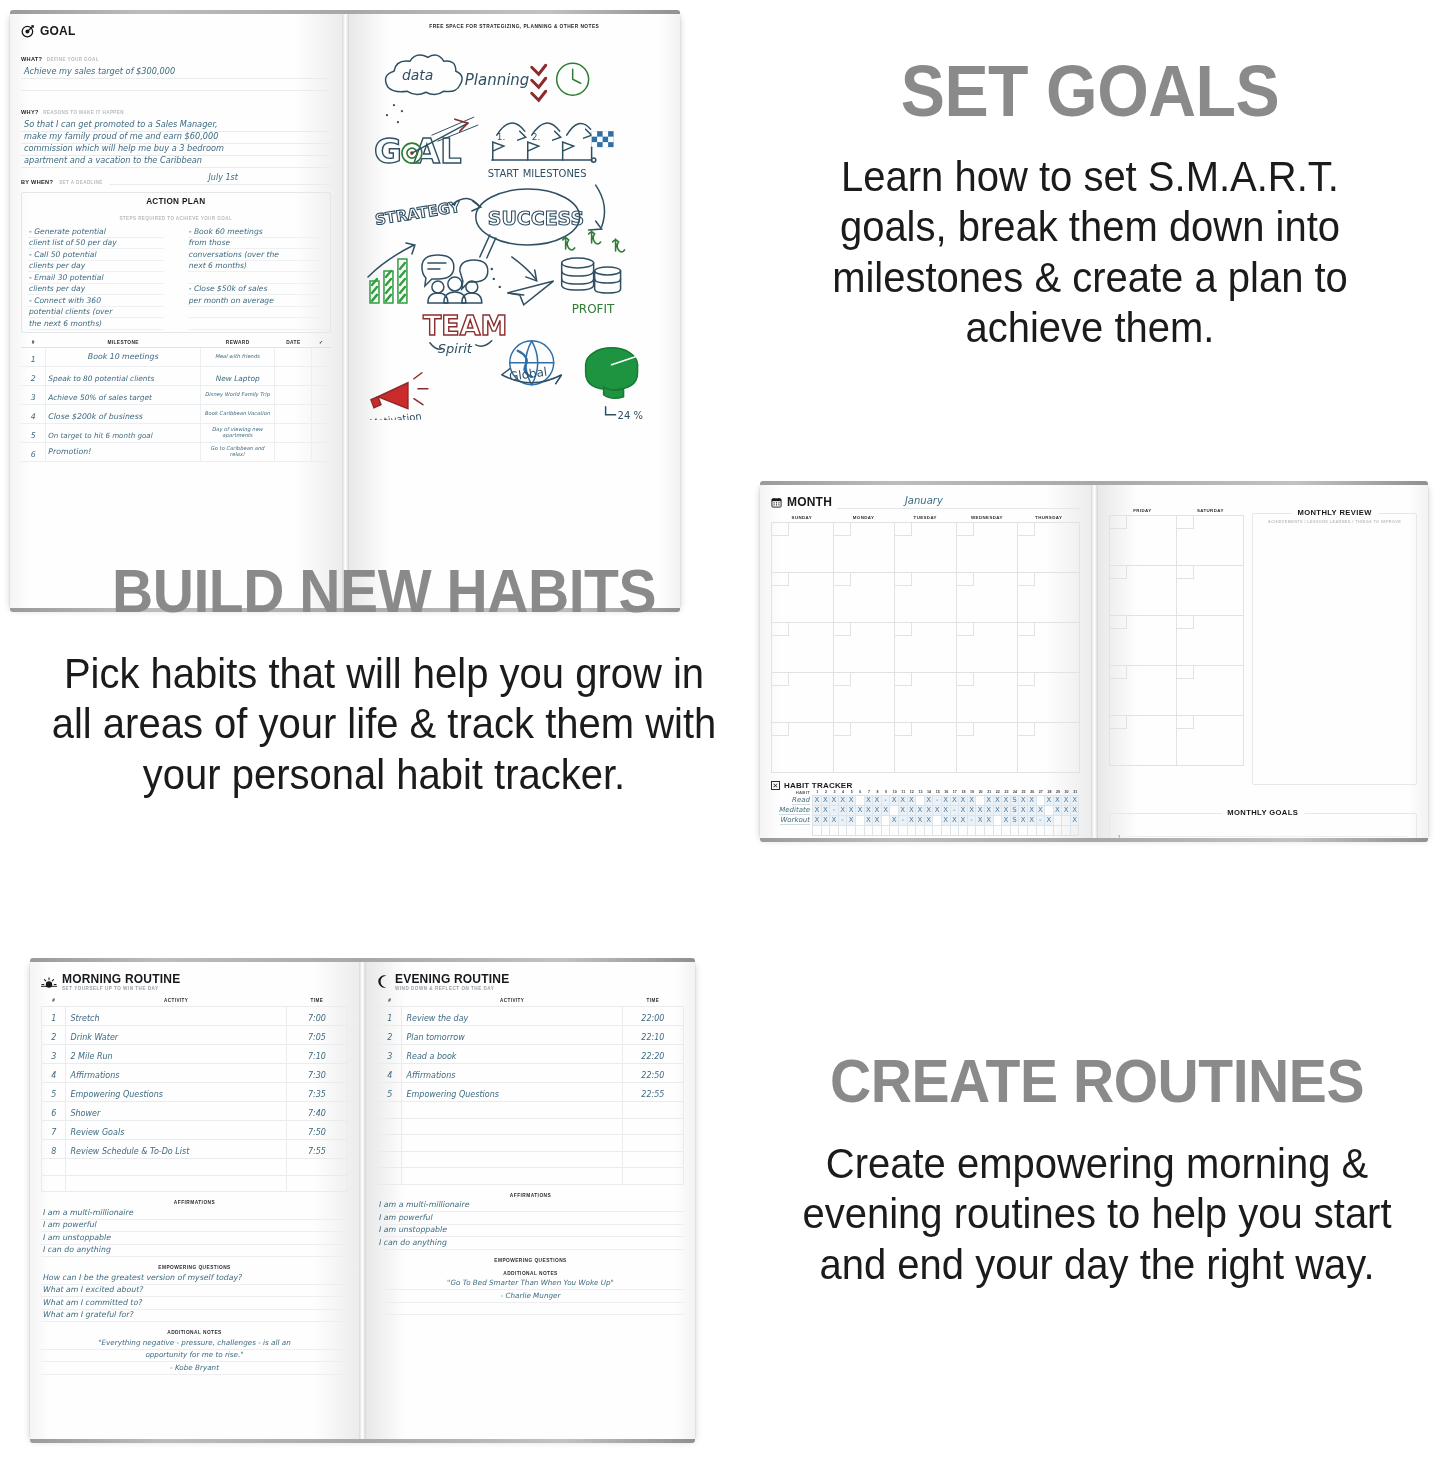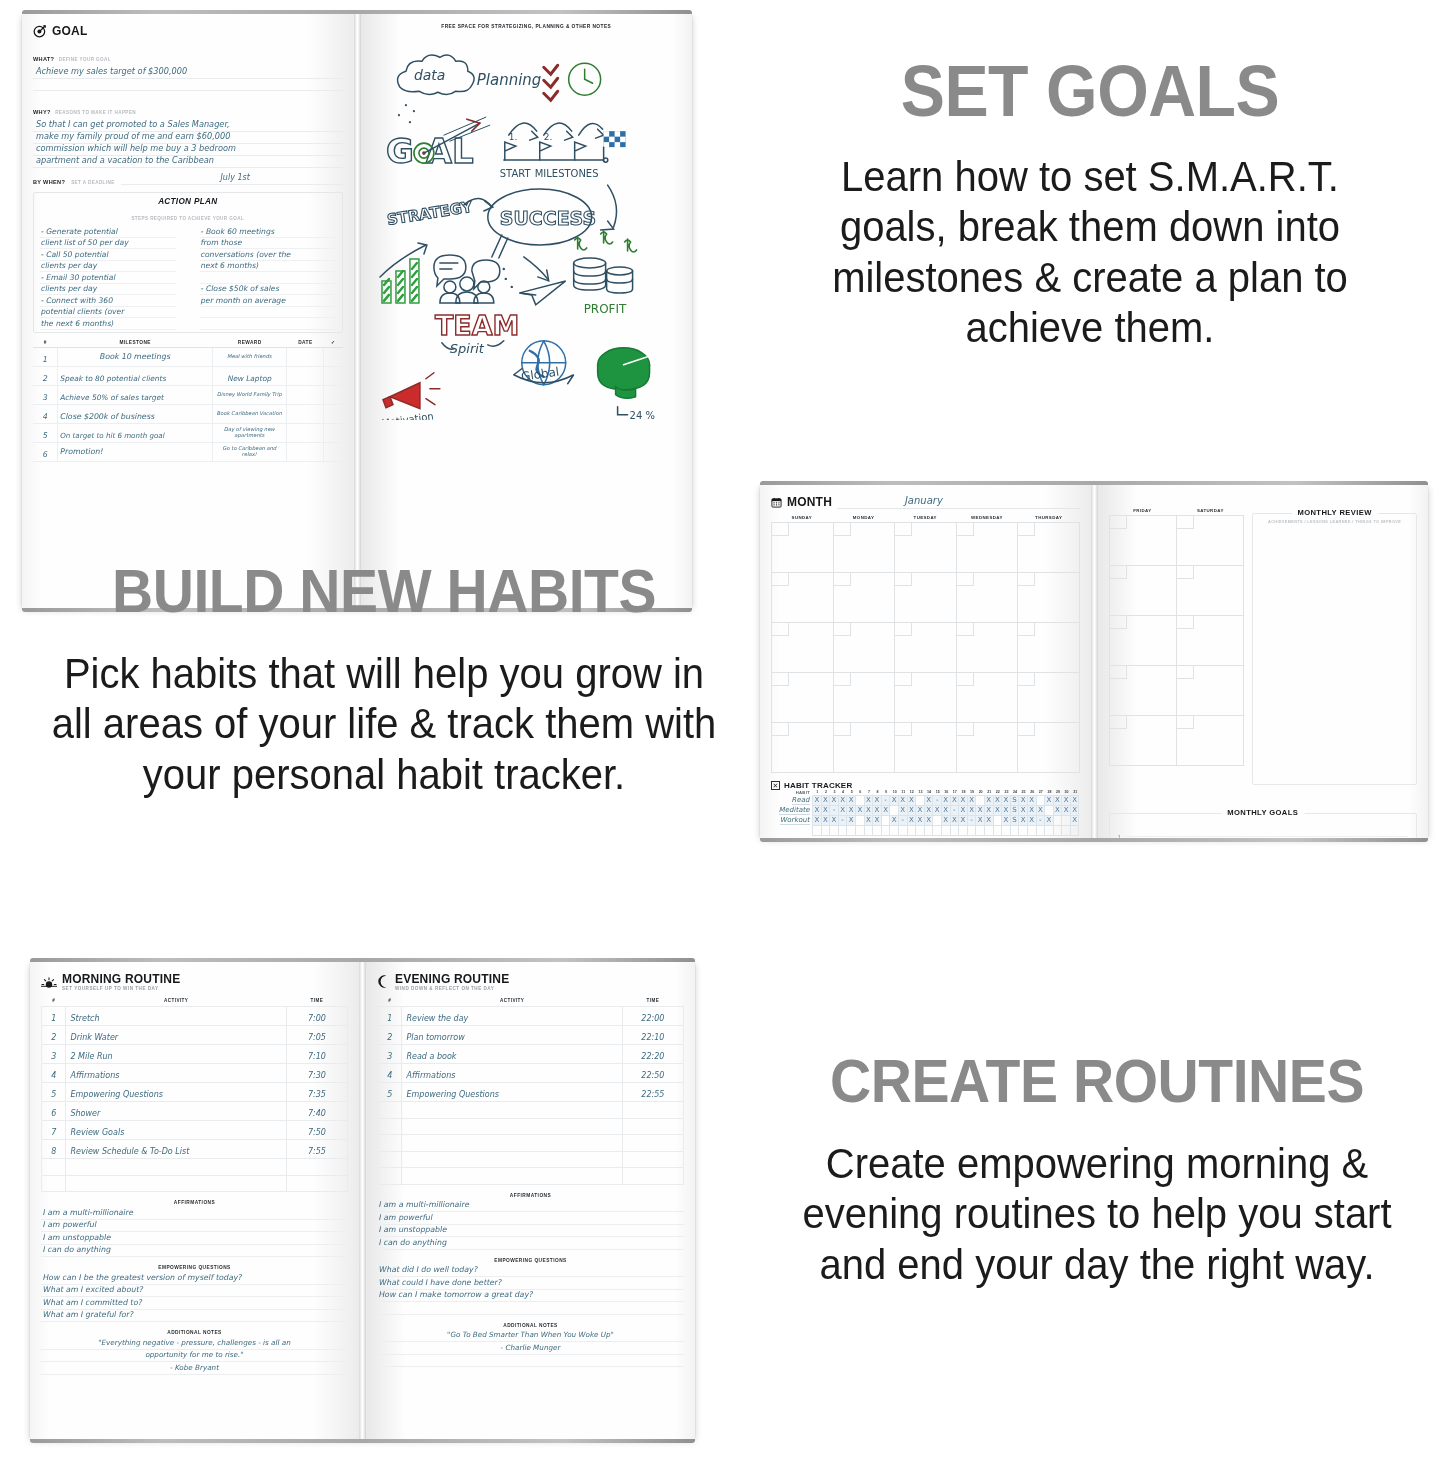--- a/index.html
+++ b/index.html
@@ -87,21 +87,21 @@
   .goal-lines .ln { height: 12px; border-bottom: 1px solid #e9ecee; position: relative; }
   .goal-lines .hand { position: absolute; left: 3px; bottom: 2px; font-size: 8.2px; white-space: nowrap; }
   .deadline-row { display: flex; align-items: flex-end; gap: 6px; margin-top: 5px; }
   .deadline-row .line { flex: 1; border-bottom: 1px solid #e9ecee; height: 12px; position: relative; }
   .deadline-row .hand { position: absolute; left: 45%; bottom: 2px; }
 
   .plan-box { margin-top: 7px; border: 1px solid #e4e7ea; border-radius: 2px; padding: 4px 6px 2px; }
   .plan-title {
     text-align: center;
     font-family: "Liberation Sans Narrow","Liberation Sans",sans-serif;
-    font-weight: bold; font-size: 8.2px; color: #17181a; letter-spacing: .3px; font-style: italic;
+    font-weight: bold; font-size: 8.2px; color: #17181a; letter-spacing: .3px;
   }
   .plan-sub { text-align: center; margin-bottom: 2px; }
   .plan-cols { display: flex; gap: 24px; }
   .plan-col { flex: 1; }
   .plan-col .pl { height: 11.5px; border-bottom: 1px solid #eef0f2; position: relative; }
   .plan-col .hand { position: absolute; left: 1px; bottom: 1px; font-size: 7.6px; white-space: nowrap; }
 
   .ms-table { margin-top: 7px; width: 100%; border-collapse: collapse; }
   .ms-table th {
     font-family: "Liberation Sans Narrow","Liberation Sans",sans-serif;
@@ -218,21 +218,21 @@
   .sec-lines { margin-top: 2px; }
   .sec-lines .ln { height: 12.5px; border-bottom: 1px solid #eceff1; position: relative; }
   .sec-lines .hand { position: absolute; left: 2px; bottom: 2px; font-size: 7.8px; white-space: nowrap; }
   .sec-lines .hand.center { left: 0; right: 0; text-align: center; }
 </style>
 </head>
 <body>
 
 <div class="stage">
 
-  <div class="spread" style="left:22px; top:14px; width:670px; height:594px;">
+  <div class="spread" style="left:10px; top:14px; width:670px; height:594px;">
     <div class="page left">
       <div class="nb-head">
         <svg class="goal-icon" viewBox="0 0 24 24">
           <circle cx="11" cy="13" r="9" fill="none" stroke="#17181a" stroke-width="2.2"></circle>
           <circle cx="11" cy="13" r="3.4" fill="#17181a"></circle>
           <path d="M11 13 L21 3" stroke="#17181a" stroke-width="2.2" fill="none"></path>
           <path d="M17.5 3 L21 3 L21 6.5" fill="none" stroke="#17181a" stroke-width="2"></path>
         </svg>
         <span class="nb-title">GOAL</span>
       </div>
@@ -1186,34 +1186,20 @@
           </div>
         <div class="ln">
             <span class="hand">I am unstoppable</span>
           </div>
         <div class="ln">
             <span class="hand">I can do anything</span>
           </div>
       </div>
 
       <div class="sec-title">EMPOWERING QUESTIONS</div>
-      <div class="sec-lines">
-        <div class="ln">
-            <span class="hand">What did I do well today?</span>
-          </div>
-        <div class="ln">
-            <span class="hand">What could I have done better?</span>
-          </div>
-        <div class="ln">
-            <span class="hand">How can I make tomorrow a great day?</span>
-          </div>
-        <div class="ln">
-            <span class="hand"></span>
-          </div>
-      </div>
 
       <div class="sec-title">ADDITIONAL NOTES</div>
       <div class="sec-lines">
         <div class="ln">
             <span class="hand center" style="font-size:7.2px">"Go To Bed Smarter Than When You Woke Up"</span>
           </div>
         <div class="ln">
             <span class="hand center" style="font-size:7.2px">- Charlie Munger</span>
           </div>
         <div class="ln">

